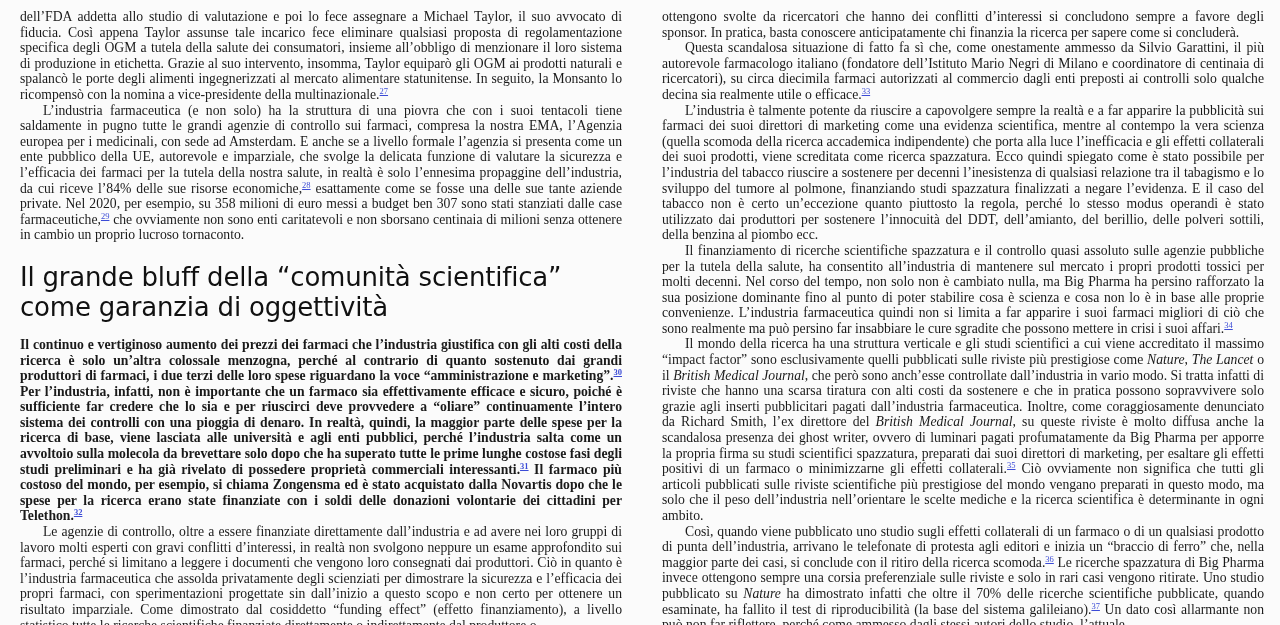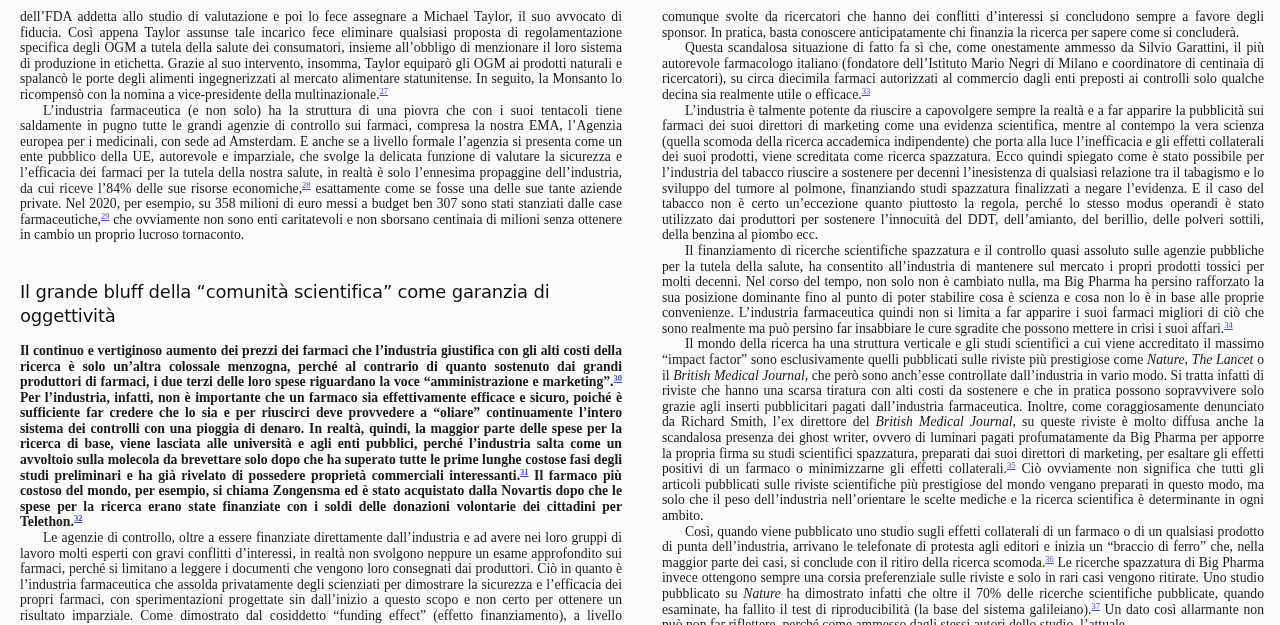--- a/index.html
+++ b/index.html
@@ -40,24 +40,24 @@
     vertical-align: 5px;
     line-height: 0;
     color: #3b4bd6;
     text-decoration: underline;
     cursor: pointer;
   }
   em { }
   h2.section-title {
     font-family: "DejaVu Sans", "Liberation Sans", sans-serif;
     font-weight: normal;
-    font-size: 18px;
-    line-height: 24px;
+    font-size: 26px;
+    line-height: 30px;
     color: #111;
-    margin: 37px 0 15px 0;
+    margin: 19px 0 15px 0;
     text-align: left;
     letter-spacing: -0.2px;
   }
 </style>
 </head>
 <body>
 
 <div class="page">
 
   <div class="column col-left">
@@ -66,21 +66,21 @@
     <p><span>L’industria farmaceutica (e non solo) ha la struttura di una piovra che con i suoi tentacoli tiene saldamente in pugno tutte le grandi agenzie di controllo sui farmaci, compresa la nostra EMA, l’Agenzia europea per i medicinali, con sede ad Amsterdam. E anche se a livello formale l’agenzia si presenta come un ente pubblico della UE, autorevole e imparziale, che svolge la delicata funzione di valutare la sicurezza e l’efficacia dei farmaci per la tutela della nostra salute, in realtà è solo l’ennesima propaggine dell’industria, da cui riceve l’84% delle sue risorse economiche,</span><a class="fn">28</a><span> esattamente come se fosse una delle sue tante aziende private. Nel 2020, per esempio, su 358 milioni di euro messi a budget ben 307 sono stati stanziati dalle case farmaceutiche,</span><a class="fn">29</a><span> che ovviamente non sono enti caritatevoli e non sborsano centinaia di milioni senza ottenere in cambio un proprio lucroso tornaconto.</span></p>
 
     <h2 class="section-title">Il grande bluff della “comunità scientifica” come garanzia di oggettività</h2>
 
     <p class="no-indent"><span>Il continuo e vertiginoso aumento dei prezzi dei farmaci che l’industria giustifica con gli alti costi della ricerca è solo un’altra colossale menzogna, perché al contrario di quanto sostenuto dai grandi produttori di farmaci, i due terzi delle loro spese riguardano la voce “amministrazione e marketing”.</span><a class="fn">30</a><span> Per l’industria, infatti, non è importante che un farmaco sia effettivamente efficace e sicuro, poiché è sufficiente far credere che lo sia e per riuscirci deve provvedere a “oliare” continuamente l’intero sistema dei controlli con una pioggia di denaro. In realtà, quindi, la maggior parte delle spese per la ricerca di base, viene lasciata alle università e agli enti pubblici, perché l’industria salta come un avvoltoio sulla molecola da brevettare solo dopo che ha superato tutte le prime lunghe costose fasi degli studi preliminari e ha già rivelato di possedere proprietà commerciali interessanti.</span><a class="fn">31</a><span> Il farmaco più costoso del mondo, per esempio, si chiama Zongensma ed è stato acquistato dalla Novartis dopo che le spese per la ricerca erano state finanziate con i soldi delle donazioni volontarie dei cittadini per Telethon.</span><a class="fn">32</a></p>
 
     <p><span>Le agenzie di controllo, oltre a essere finanziate direttamente dall’industria e ad avere nei loro gruppi di lavoro molti esperti con gravi conflitti d’interessi, in realtà non svolgono neppure un esame approfondito sui farmaci, perché si limitano a leggere i documenti che vengono loro consegnati dai produttori. Ciò in quanto è l’industria farmaceutica che assolda privatamente degli scienziati per dimostrare la sicurezza e l’efficacia dei propri farmaci, con sperimentazioni progettate sin dall’inizio a questo scopo e non certo per ottenere un risultato imparziale. Come dimostrato dal cosiddetto “funding effect” (effetto finanziamento), a livello statistico tutte le ricerche scientifiche finanziate direttamente o indirettamente dal produttore o</span></p>
   </div>
 
   <div class="column col-right">
-    <p class="first-cont"><span>comunque svolte da ricercatori che hanno dei conflitti d’interessi si concludono sempre a favore degli sponsor. In pratica, basta conoscere anticipatamente chi finanzia la ricerca per sapere come si concluderà.</span></p>
+    <p class="first-cont"><span>ottengono svolte da ricercatori che hanno dei conflitti d’interessi si concludono sempre a favore degli sponsor. In pratica, basta conoscere anticipatamente chi finanzia la ricerca per sapere come si concluderà.</span></p>
 
     <p><span>Questa scandalosa situazione di fatto fa sì che, come onestamente ammesso da Silvio Garattini, il più autorevole farmacologo italiano (fondatore dell’Istituto Mario Negri di Milano e coordinatore di centinaia di ricercatori), su circa diecimila farmaci autorizzati al commercio dagli enti preposti ai controlli solo qualche decina sia realmente utile o efficace.</span><a class="fn">33</a></p>
 
     <p><span>L’industria è talmente potente da riuscire a capovolgere sempre la realtà e a far apparire la pubblicità sui farmaci dei suoi direttori di marketing come una evidenza scientifica, mentre al contempo la vera scienza (quella scomoda della ricerca accademica indipendente) che porta alla luce l’inefficacia e gli effetti collaterali dei suoi prodotti, viene screditata come ricerca spazzatura. Ecco quindi spiegato come è stato possibile per l’industria del tabacco riuscire a sostenere per decenni l’inesistenza di qualsiasi relazione tra il tabagismo e lo sviluppo del tumore al polmone, finanziando studi spazzatura finalizzati a negare l’evidenza. E il caso del tabacco non è certo un’eccezione quanto piuttosto la regola, perché lo stesso modus operandi è stato utilizzato dai produttori per sostenere l’innocuità del DDT, dell’amianto, del berillio, delle polveri sottili, della benzina al piombo ecc.</span></p>
 
     <p><span>Il finanziamento di ricerche scientifiche spazzatura e il controllo quasi assoluto sulle agenzie pubbliche per la tutela della salute, ha consentito all’industria di mantenere sul mercato i propri prodotti tossici per molti decenni. Nel corso del tempo, non solo non è cambiato nulla, ma Big Pharma ha persino rafforzato la sua posizione dominante fino al punto di poter stabilire cosa è scienza e cosa non lo è in base alle proprie convenienze. L’industria farmaceutica quindi non si limita a far apparire i suoi farmaci migliori di ciò che sono realmente ma può persino far insabbiare le cure sgradite che possono mettere in crisi i suoi affari.</span><a class="fn">34</a></p>
 
     <p><span>Il mondo della ricerca ha una struttura verticale e gli studi scientifici a cui viene accreditato il massimo “impact factor” sono esclusivamente quelli pubblicati sulle riviste più prestigiose come </span><em>Nature</em><span>, </span><em>The Lancet</em><span> o il </span><em>British Medical Journal</em><span>, che però sono anch’esse controllate dall’industria in vario modo. Si tratta infatti di riviste che hanno una scarsa tiratura con alti costi da sostenere e che in pratica possono sopravvivere solo grazie agli inserti pubblicitari pagati dall’industria farmaceutica. Inoltre, come coraggiosamente denunciato da Richard Smith, l’ex direttore del </span><em>British Medical Journal</em><span>, su queste riviste è molto diffusa anche la scandalosa presenza dei ghost writer, ovvero di luminari pagati profumatamente da Big Pharma per apporre la propria firma su studi scientifici spazzatura, preparati dai suoi direttori di marketing, per esaltare gli effetti positivi di un farmaco o minimizzarne gli effetti collaterali.</span><a class="fn">35</a><span> Ciò ovviamente non significa che tutti gli articoli pubblicati sulle riviste scientifiche più prestigiose del mondo vengano preparati in questo modo, ma solo che il peso dell’industria nell’orientare le scelte mediche e la ricerca scientifica è determinante in ogni ambito.</span></p>
 
     <p><span>Così, quando viene pubblicato uno studio sugli effetti collaterali di un farmaco o di un qualsiasi prodotto di punta dell’industria, arrivano le telefonate di protesta agli editori e inizia un “braccio di ferro” che, nella maggior parte dei casi, si conclude con il ritiro della ricerca scomoda.</span><a class="fn">36</a><span> Le ricerche spazzatura di Big Pharma invece ottengono sempre una corsia preferenziale sulle riviste e solo in rari casi vengono ritirate. Uno studio pubblicato su </span><em>Nature</em><span> ha dimostrato infatti che oltre il 70% delle ricerche scientifiche pubblicate, quando esaminate, ha fallito il test di riproducibilità (la base del sistema galileiano).</span><a class="fn">37</a><span> Un dato così allarmante non può non far riflettere, perché come ammesso dagli stessi autori dello studio, l’attuale</span></p>

